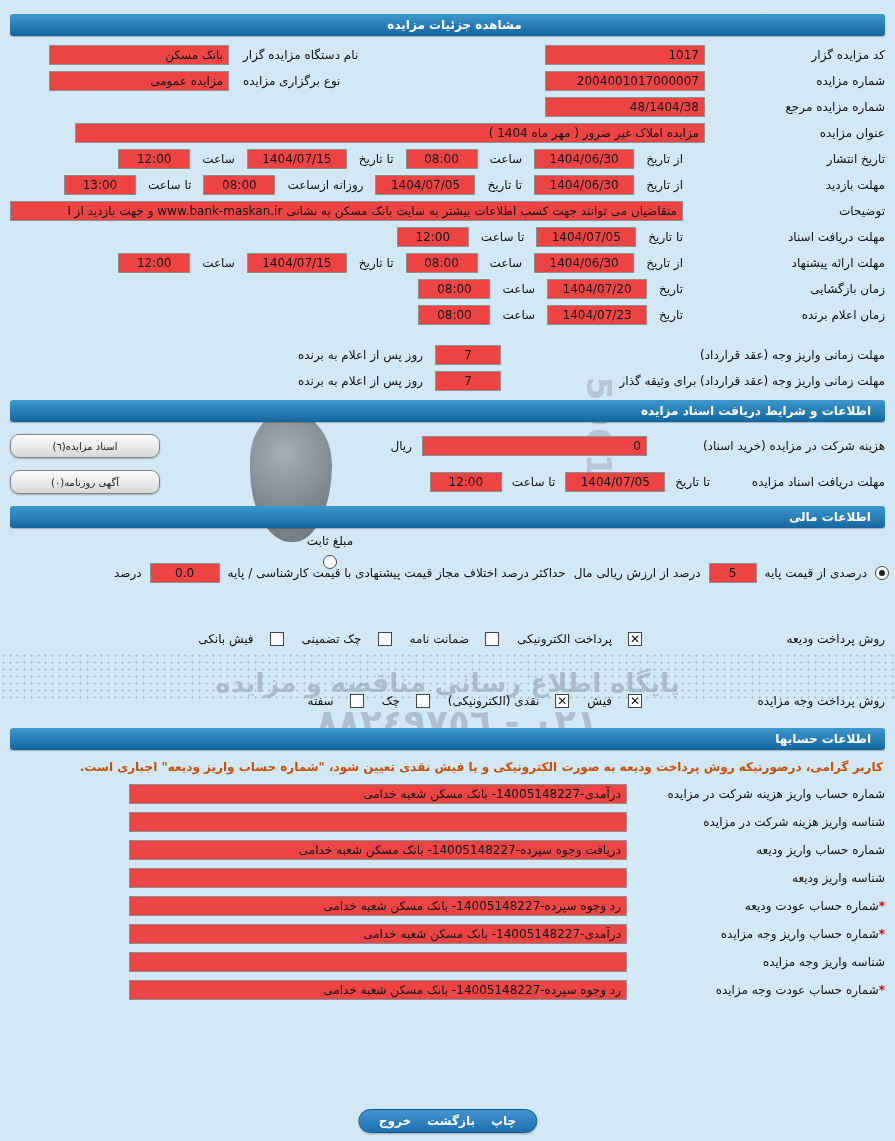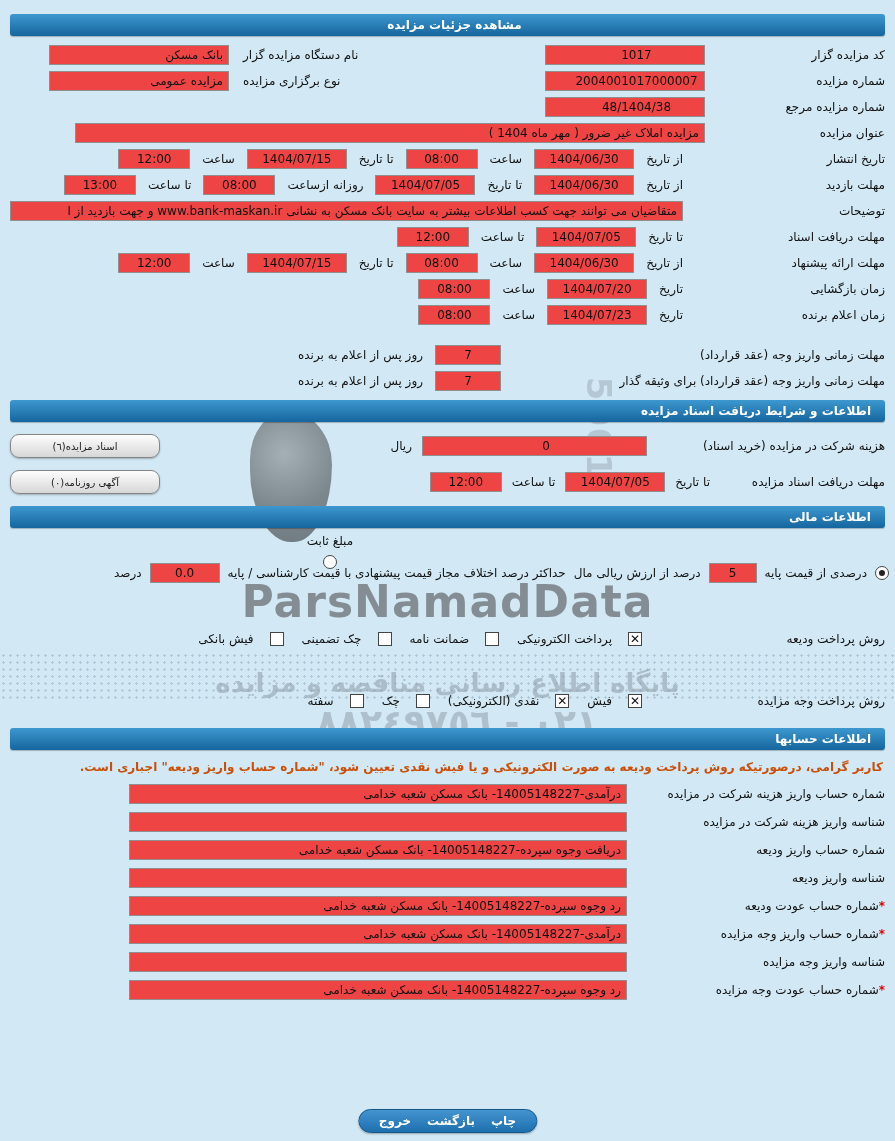--- a/index.html
+++ b/index.html
@@ -39,21 +39,21 @@
 
   .lbl-r { width:172px; flex:none; text-align:right; }
   .lbl-l { width:300px; flex:none; text-align:left; padding-left:6px; }
   .t-lbl { width:190px; flex:none; text-align:right; }
   .t-lbl-long { width:372px; flex:none; text-align:right; }
   .d-lbl { width:228px; flex:none; text-align:right; }
   .d-lbl2 { width:165px; flex:none; text-align:right; }
 
   .fld { background:#ef4444; border:1px solid #8f8f8f; height:20px; line-height:18px;
          padding:0 5px; font-size:12px; text-align:right; overflow:hidden; white-space:nowrap; }
-  .center { text-align:center;padding-left:28px; }
+  .center { text-align:right;padding-left:28px; }
   .w160{width:160px} .w180{width:180px} .w630{width:630px} .w-date{width:100px;text-align:center}
   .w-time{width:72px;text-align:center} .w225{width:225px} .w48{width:48px;text-align:center}
   .w70{width:70px;text-align:center} .w66{width:66px;text-align:center}
   .grow { flex:1; }
   .acc-lbl { width:258px; flex:none; text-align:right; padding-left:10px; }
   .acc-fld { width:498px; flex:none; }
   .star { color:#e00000; font-weight:bold; }
 
   .gbtn { width:150px; height:24px; flex:none; border:1px solid #858585; border-radius:9px;
           background:linear-gradient(180deg,#fdfdfd,#d7d7d7); display:flex; align-items:center;
@@ -85,21 +85,20 @@
   .footer-bar span { cursor:pointer; }
 </style>
 </head>
 <body>
 
 <div class="page">
 
   <div class="wm">
     <div class="wm-logo"></div>
     <div class="wm-num">5001</div>
-    <div class="wm-brand">ParsNamadData</div>
     <div class="wm-dots"></div>
     <div class="wm-line1">پایگاه اطلاع رسانی مناقصه و مزایده</div>
     <div class="wm-phone">٠٢١ - ٨٨٢٤٩٧٥٦</div>
   </div>
 
   <div class="content">
 
     <div class="sec center">مشاهده جزئیات مزایده</div>
 
     <div class="row">

